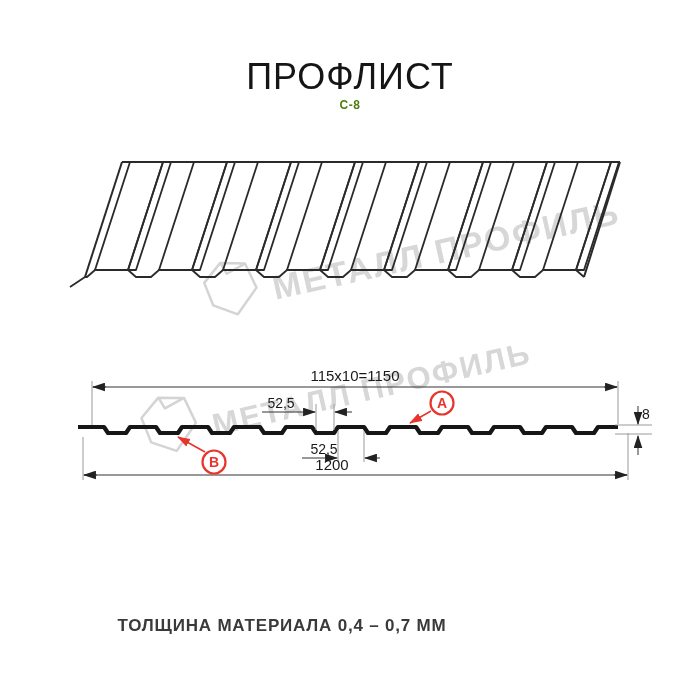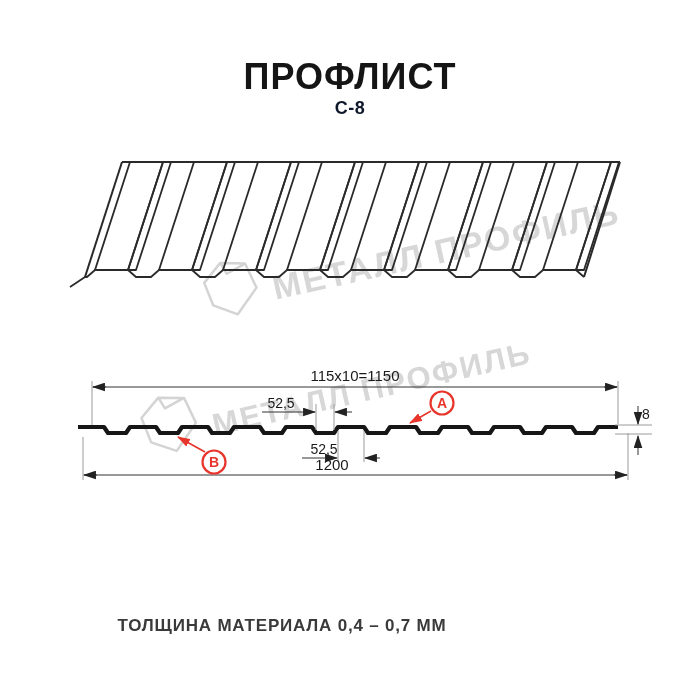--- a/index.html
+++ b/index.html
@@ -2,25 +2,25 @@
 <html><head>
 <meta charset="utf-8">
 <style>
   html,body{margin:0;padding:0;}
   body{
     width:700px;height:700px;position:relative;background:#ffffff;
     font-family:"Liberation Sans", sans-serif;overflow:hidden;
   }
   .title{
     position:absolute;top:56px;left:0;width:700px;text-align:center;
-    font-size:36px;font-weight:700;letter-spacing:1px;color:#151515;
+    font-size:36px;font-weight:400;letter-spacing:1px;color:#151515;
   }
   .subtitle{
     position:absolute;top:98px;left:0;width:700px;text-align:center;
-    font-size:18px;font-weight:700;letter-spacing:0.5px;color:#0f172a;
+    font-size:12px;font-weight:700;letter-spacing:0.5px;color:#4d7c0f;
   }
   .footer-caption{
     position:absolute;top:616px;left:0;width:564px;text-align:center;
     font-size:17px;font-weight:600;letter-spacing:0.8px;color:#3a3a3a;
   }
   svg.drawing{position:absolute;left:0;top:0;}
   .dim-text{fill:#1a1a1a;font-size:15px;font-weight:400;}
   .dim-text-sm{fill:#1a1a1a;font-size:14px;font-weight:400;}
   .wm-text{fill:#d7d7d7;font-weight:700;}
   .red-label{fill:#e8352b;font-size:14px;font-weight:700;}

